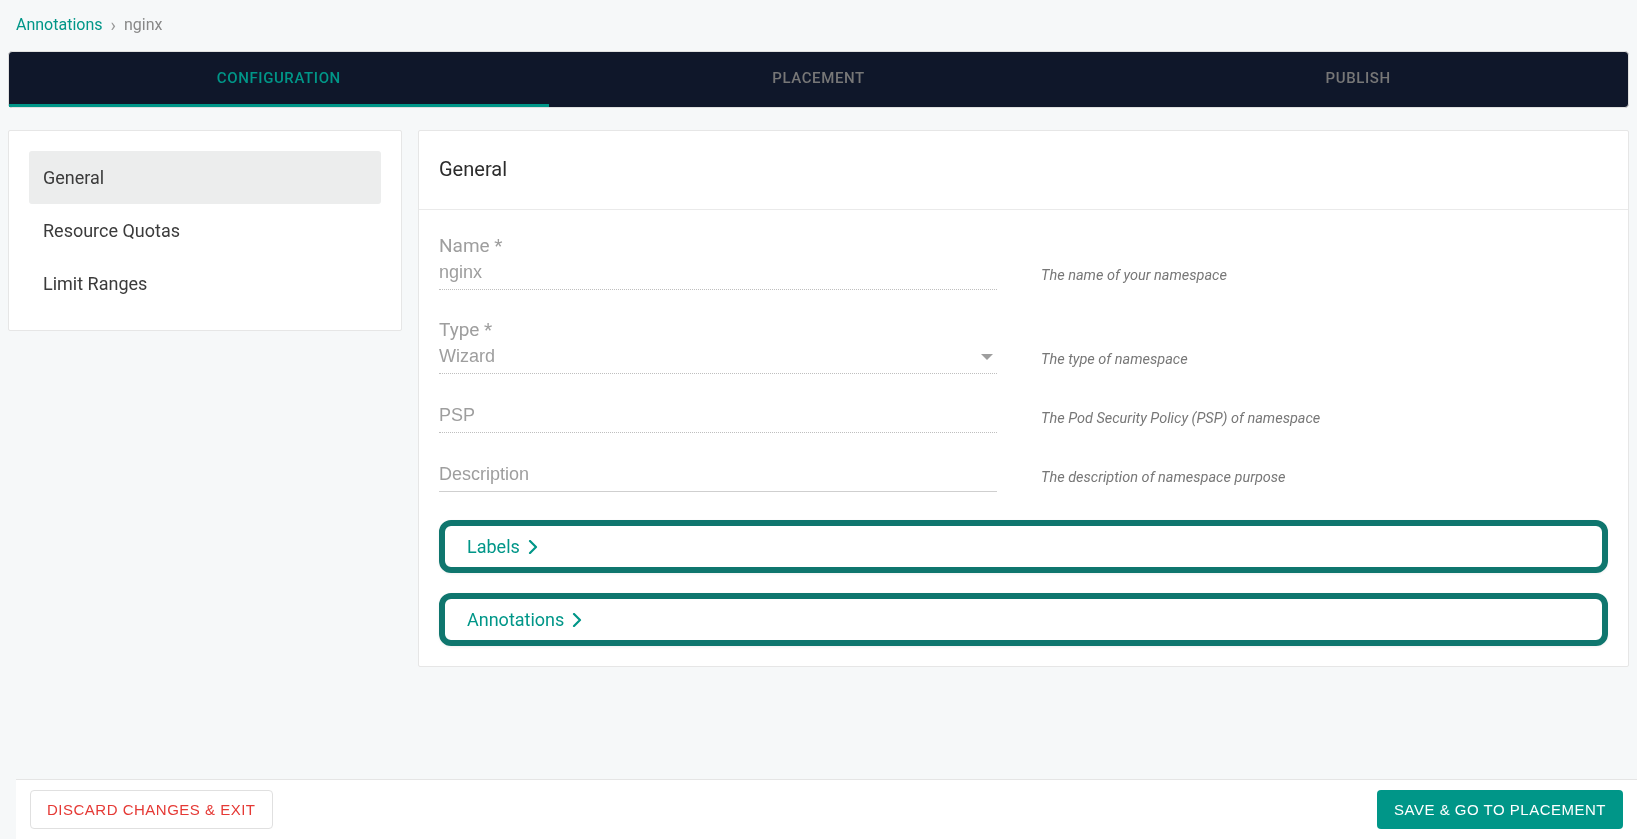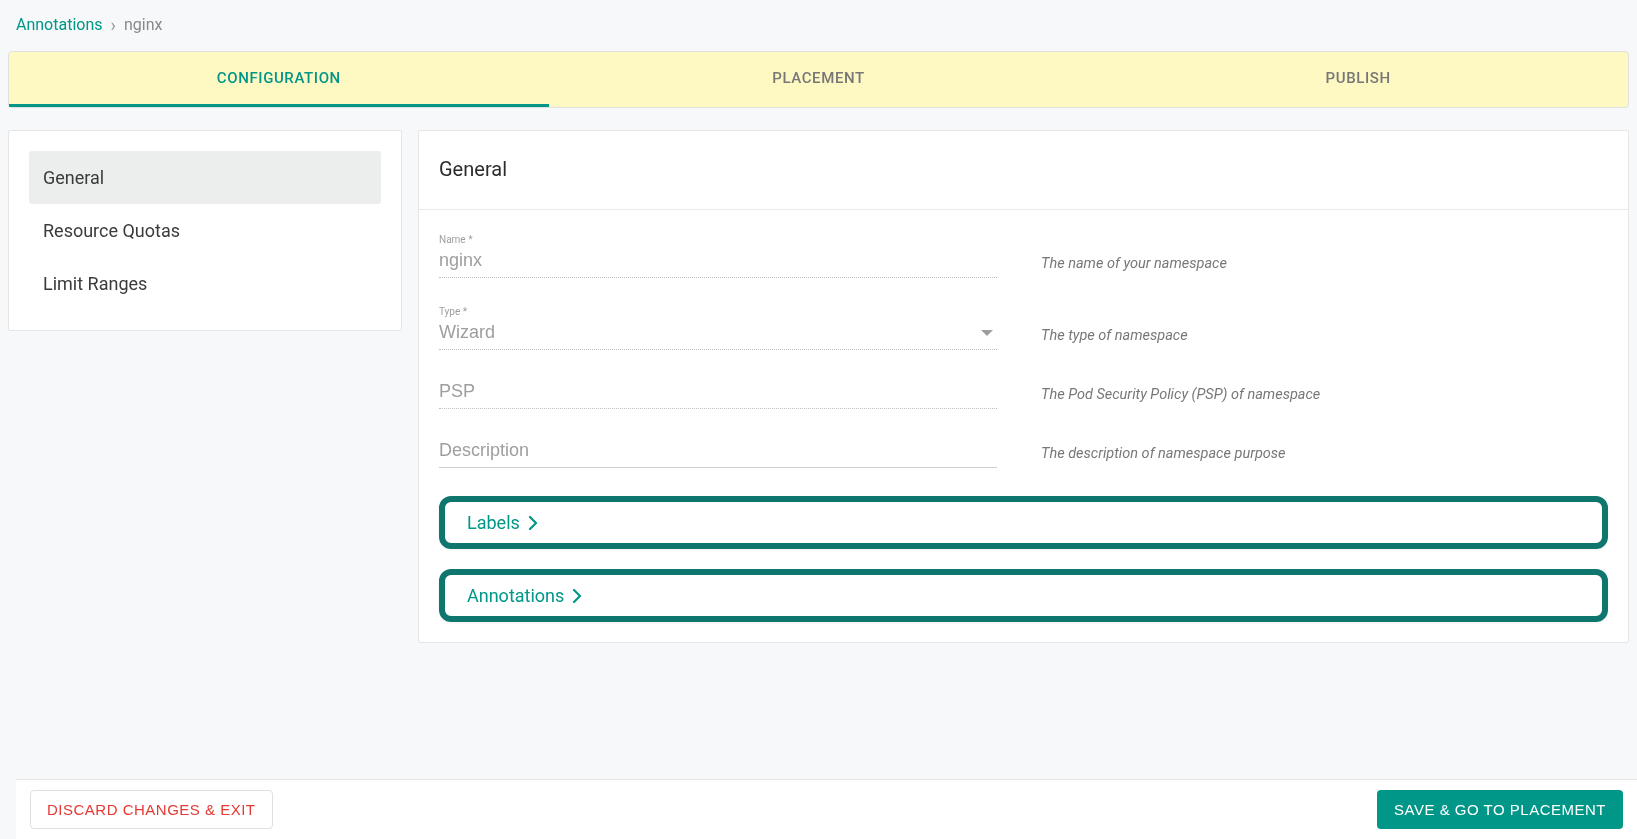--- a/index.html
+++ b/index.html
@@ -29,21 +29,21 @@
     }
     .breadcrumb-sep {
       color: #999;
       font-size: 18px;
     }
     .breadcrumb-current {
       color: #888;
     }
     .tabs {
       display: flex;
-      background: #fef9c3;
+      background: #0f172a;
       border: 1px solid #e0e0e0;
       border-radius: 4px;
       margin: 6px 8px 0 8px;
     }
     .tab {
       flex: 1;
       text-align: center;
       padding: 17px 0;
       font-size: 15px;
       font-weight: 500;
@@ -101,21 +101,21 @@
       display: flex;
       align-items: flex-end;
       margin-bottom: 28px;
       gap: 44px;
     }
     .field-wrap {
       width: 558px;
       position: relative;
     }
     .field-label {
-      font-size: 10px;
+      font-size: 19px;
       color: #9e9e9e;
       display: block;
       margin-bottom: 2px;
     }
     .field-input {
       width: 100%;
       border: none;
       border-bottom: 1px solid #cfcfcf;
       font-size: 18px;
       padding: 3px 0 6px 0;

